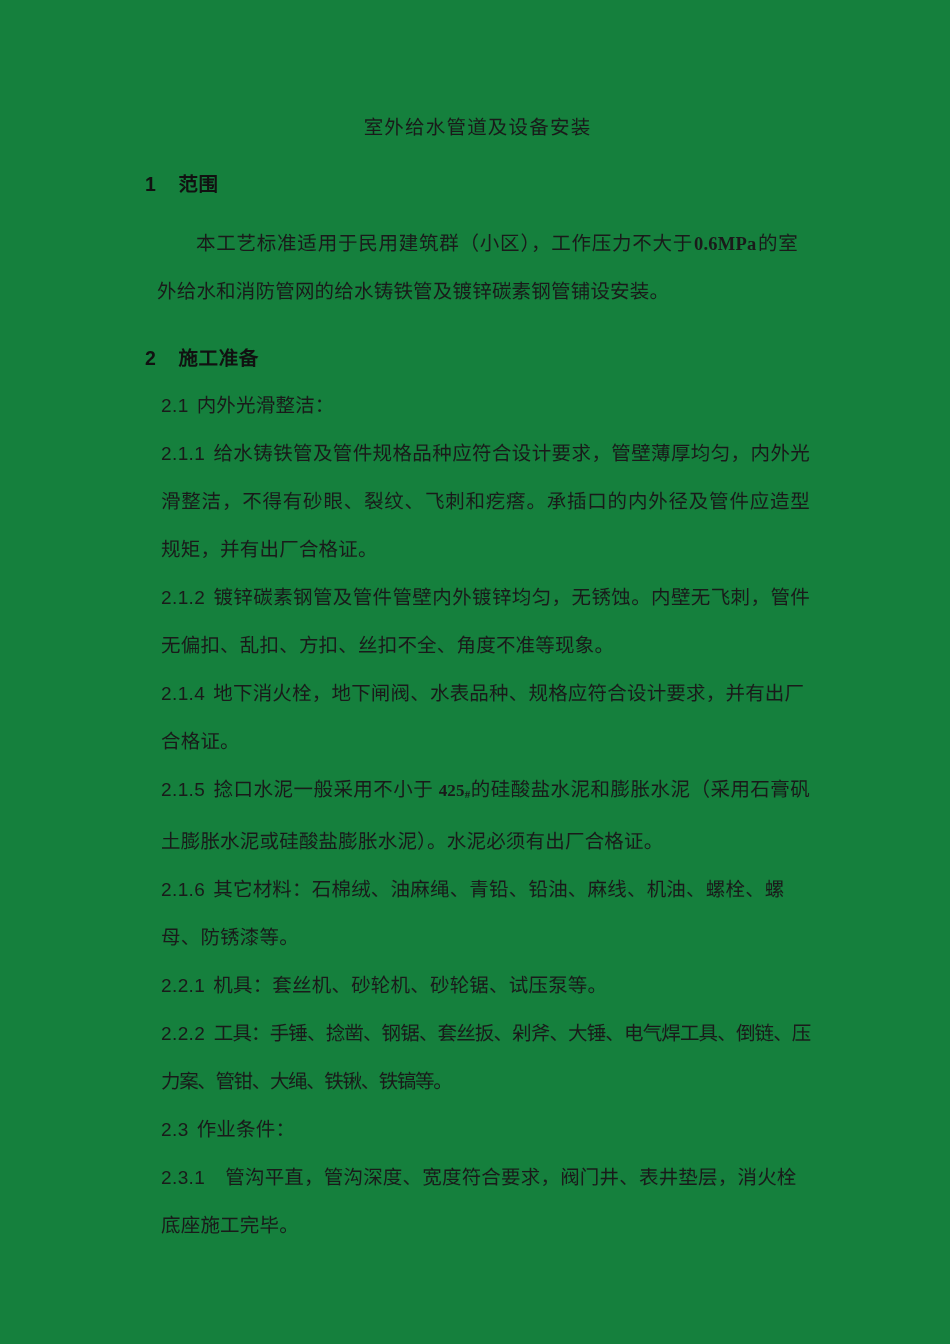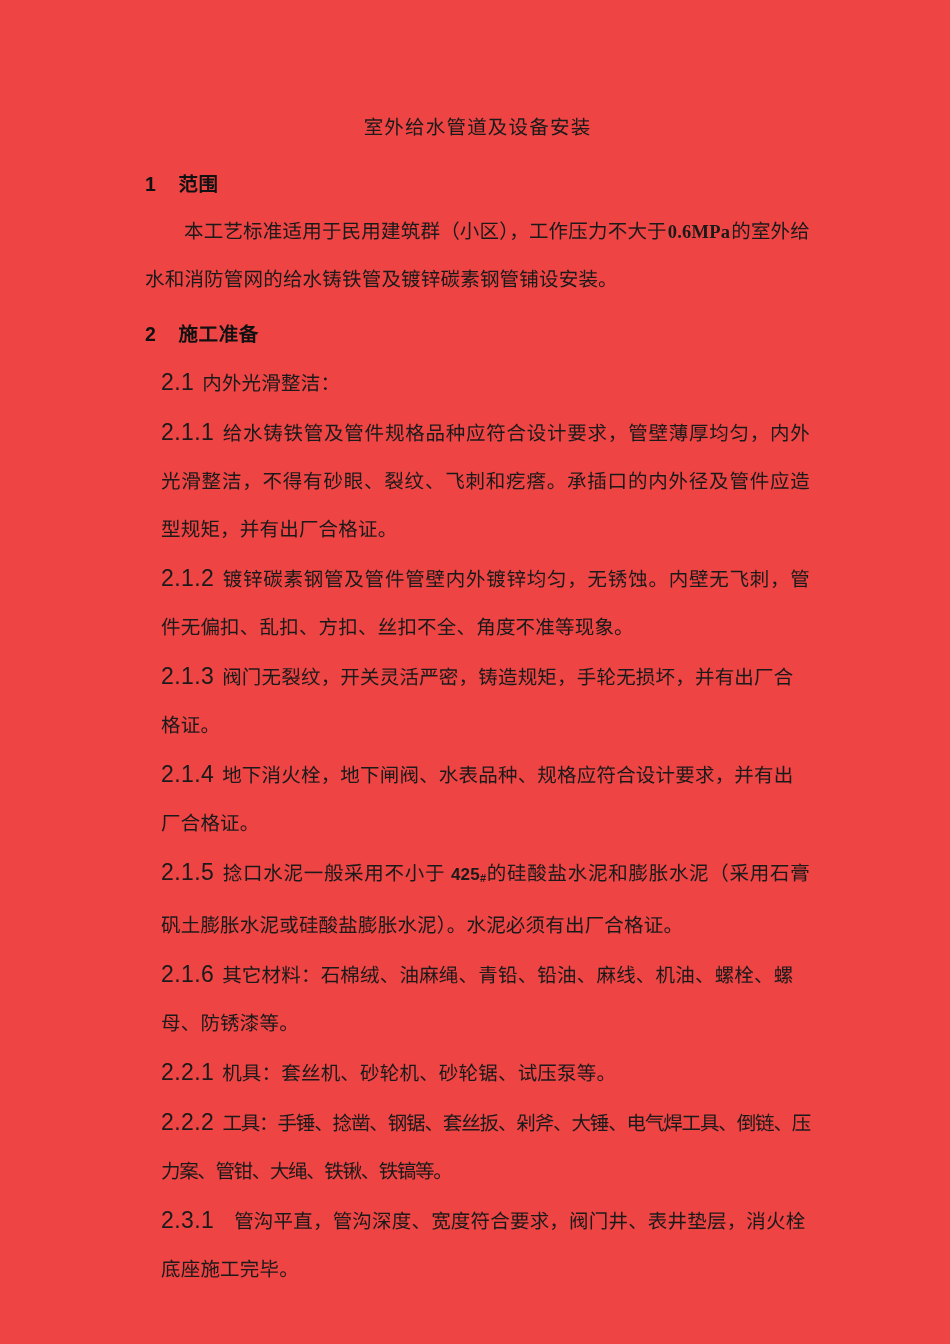--- a/index.html
+++ b/index.html
@@ -7,21 +7,21 @@
     margin: 0;
     padding: 0;
     background: #ffffff;
   }
 
   .page {
     position: relative;
     width: 950px;
     height: 1344px;
     margin: 0 auto;
-    background: #ef4444;
+    background: #15803d;
     overflow: hidden;
     box-sizing: border-box;
   }
 
   .content {
     position: absolute;
     left: 145px;
     top: 104px;
     width: 665px;
   }
@@ -65,21 +65,21 @@
     display: inline-block;
     width: 22px;
   }
   .heading .h-label {
     font-family: "Liberation Sans", "DejaVu Sans", sans-serif;
     font-weight: 700;
   }
 
   
   .para {
-    margin: 0;
+    margin: 12px;
     text-indent: 2em;
     text-align: justify;
     text-justify: inter-ideograph;
   }
 
   
   .item {
     margin: 0;
     padding-left: 16px;
     text-indent: 0;
@@ -87,21 +87,21 @@
     text-justify: inter-ideograph;
   }
   .item.no-justify {
     text-align: left;
   }
 
   
   .num {
     font-family: "Liberation Sans", "DejaVu Sans", sans-serif;
     font-weight: 400;
-    font-size: 23px;
+    font-size: 19px;
     letter-spacing: 0.4px;
   }
   .gap {
     display: inline-block;
     width: 8px;
   }
   .gap-wide {
     display: inline-block;
     width: 20px;
   }
@@ -109,21 +109,21 @@
   
   .latin {
     font-family: "Liberation Serif", "DejaVu Serif", serif;
     font-weight: 700;
     font-size: 18.5px;
     padding: 0 1px;
   }
 
   
   .grade {
-    font-family: Liberation Sans, sans-serif;
+    font-family: Liberation Serif, serif;
     font-weight: 700;
     font-size: 17px;
   }
   .grade sub {
     font-size: 11px;
     vertical-align: -0.18em;
     font-weight: 700;
   }
 
   
@@ -152,31 +152,31 @@
     <div class="heading">
       <span class="h-num">2</span><span class="h-gap"></span><span class="h-label">施工准备</span>
     </div>
 
     <div class="item no-justify"><span class="num">2.1</span><span class="gap"></span><span>内外光滑整洁：</span></div>
 
     <div class="item"><span class="num">2.1.1</span><span class="gap"></span><span>给水铸铁管及管件规格品种应符合设计要求，管壁薄厚均匀，内外光滑整洁，不得有砂眼、裂纹、飞刺和疙瘩。承插口的内外径及管件应造型规矩，并有出厂合格证。</span></div>
 
     <div class="item"><span class="num">2.1.2</span><span class="gap"></span><span>镀锌碳素钢管及管件管壁内外镀锌均匀，无锈蚀。内壁无飞刺，管件无偏扣、乱扣、方扣、丝扣不全、角度不准等现象。</span></div>
 
-    <div class="item no-justify"><span class="num">2.1.3</span><span class="gap"></span><span>阀门无裂纹，开关灵活严密，铸造规矩，手轮无损坏，并有出厂合格证。</span></div>
 
     <div class="item no-justify"><span class="num">2.1.4</span><span class="gap"></span><span>地下消火栓，地下闸阀、水表品种、规格应符合设计要求，并有出厂合格证。</span></div>
 
     <div class="item"><span class="num">2.1.5</span><span class="gap"></span><span>捻口水泥一般采用不小于</span>&nbsp;<span class="grade"><span>425</span><sub>#</sub></span><span>的硅酸盐水泥和膨胀水泥（采用石膏矾土膨胀水泥或硅酸盐膨胀水泥）。水泥必须有出厂合格证。</span></div>
 
     <div class="item no-justify"><span class="num">2.1.6</span><span class="gap"></span><span>其它材料：石棉绒、油麻绳、青铅、铅油、麻线、机油、螺栓、螺母、防锈漆等。</span></div>
 
 
     <div class="item no-justify"><span class="num">2.2.1</span><span class="gap"></span><span>机具：套丝机、砂轮机、砂轮锯、试压泵等。</span></div>
 
     <div class="item condensed"><span class="num">2.2.2</span><span class="gap"></span><span>工具：手锤、捻凿、钢锯、套丝扳、剁斧、大锤、电气焊工具、倒链、压力案、管钳、大绳、铁锹、铁镐等。</span></div>
 
 
+    <div class="item no-justify"><span class="num">2.3</span><span class="gap"></span><span>作业条件：</span></div>
 
     <div class="item no-justify"><span class="num">2.3.1</span><span class="gap-wide"></span><span>管沟平直，管沟深度、宽度符合要求，阀门井、表井垫层，消火栓底座施工完毕。</span></div>
 
   </div>
 </div>
 
 </body></html>

